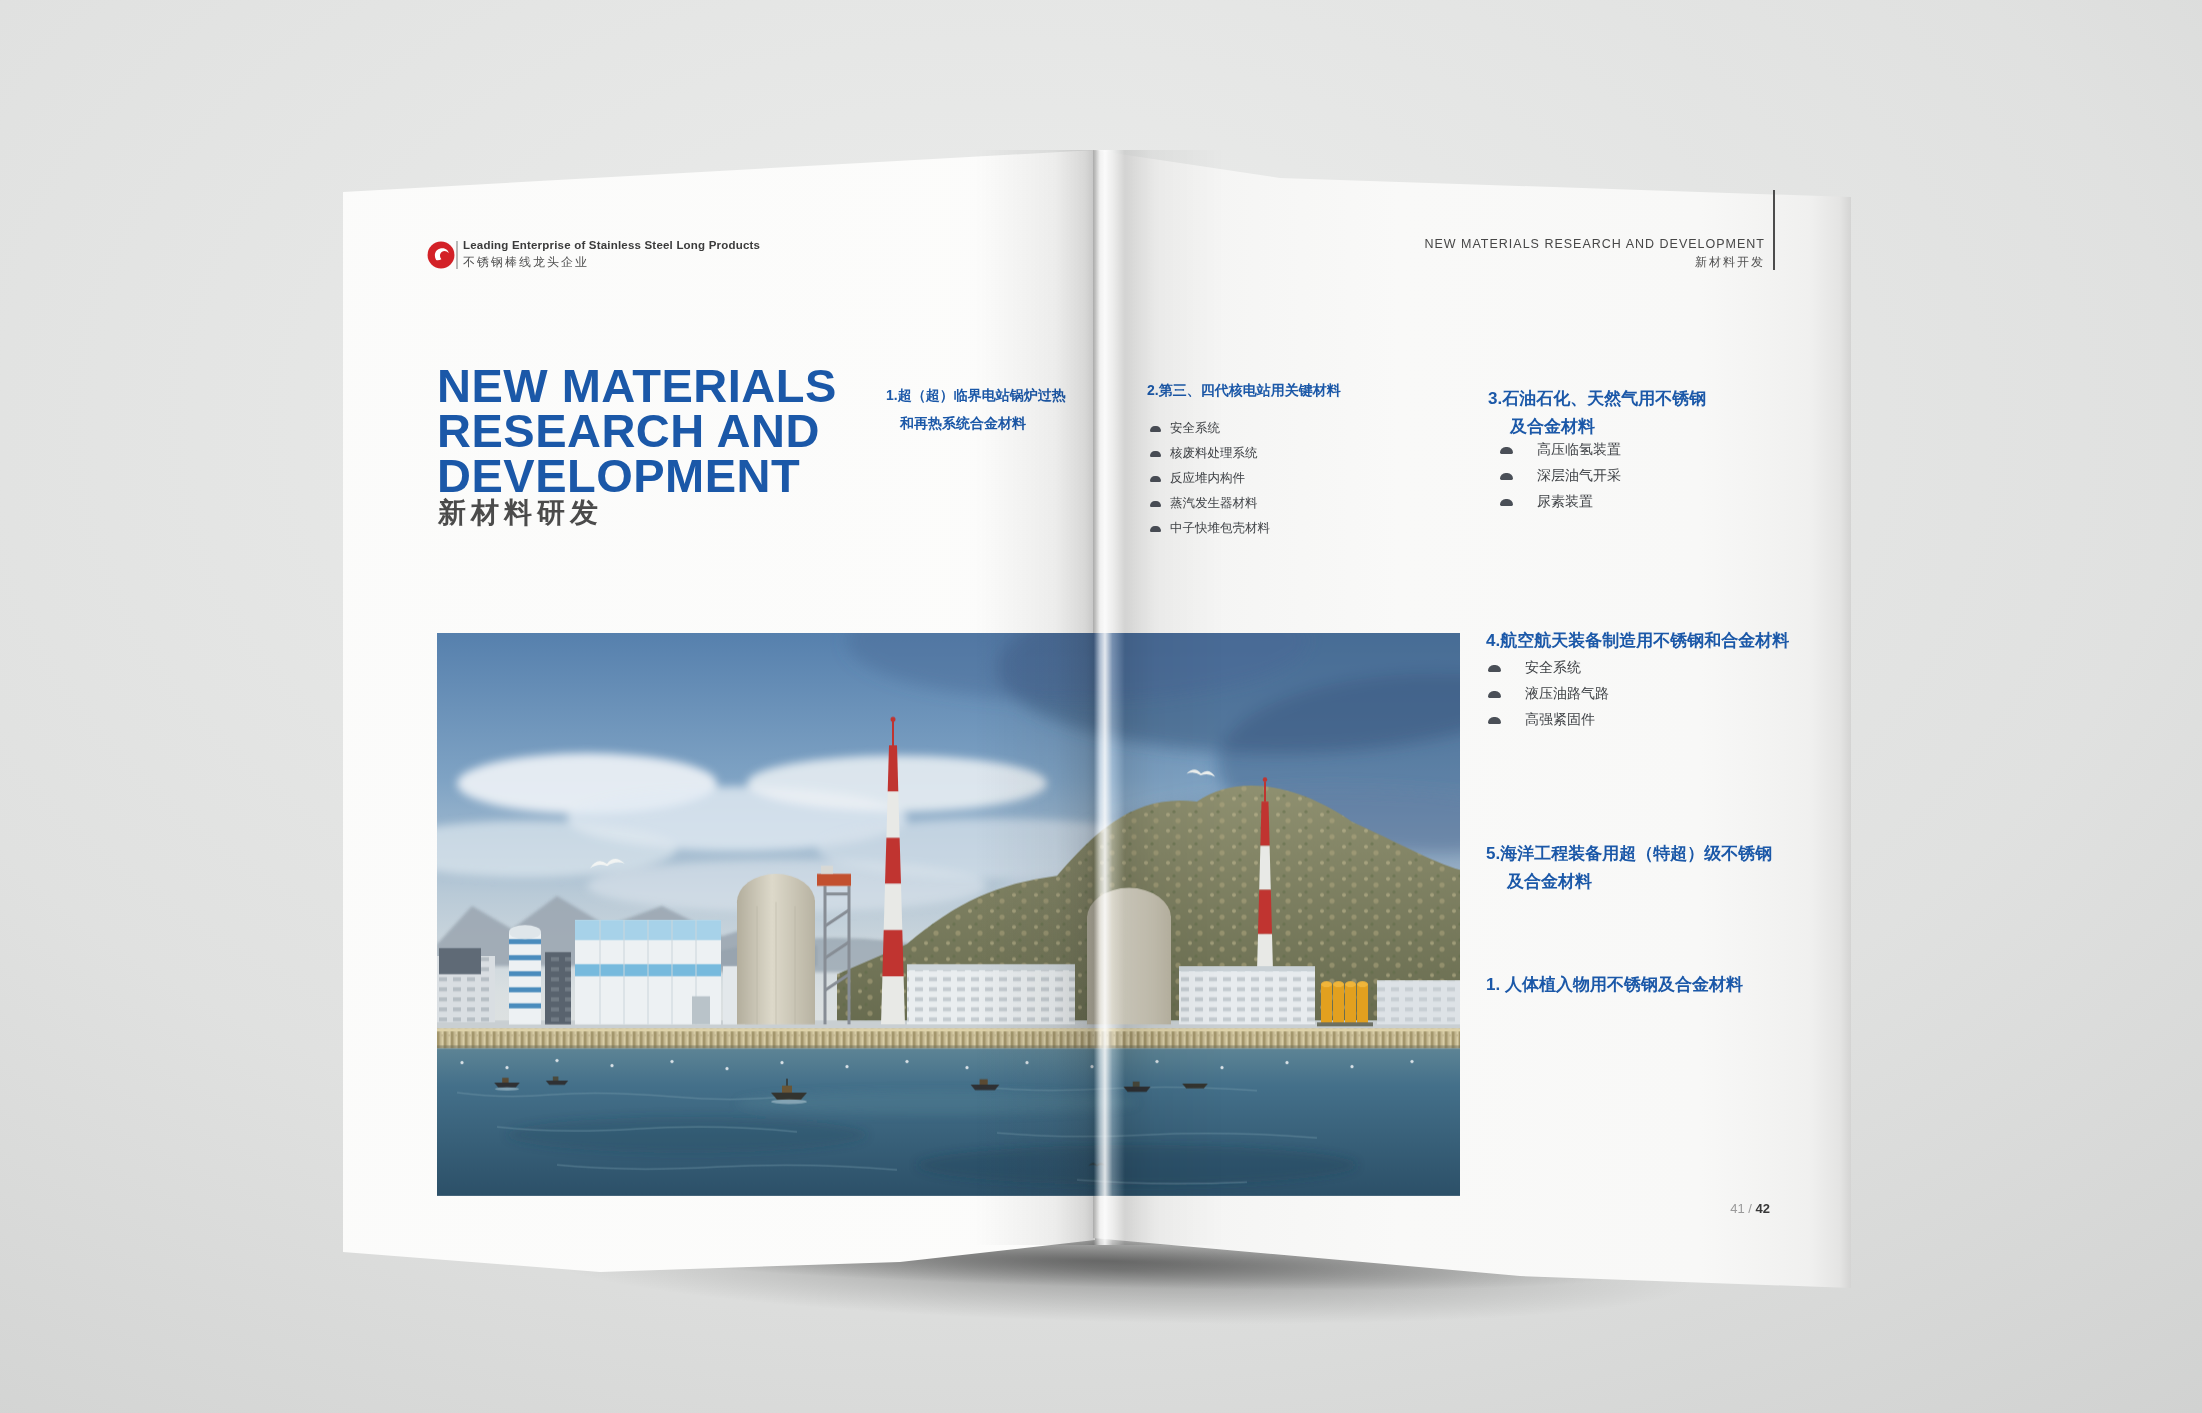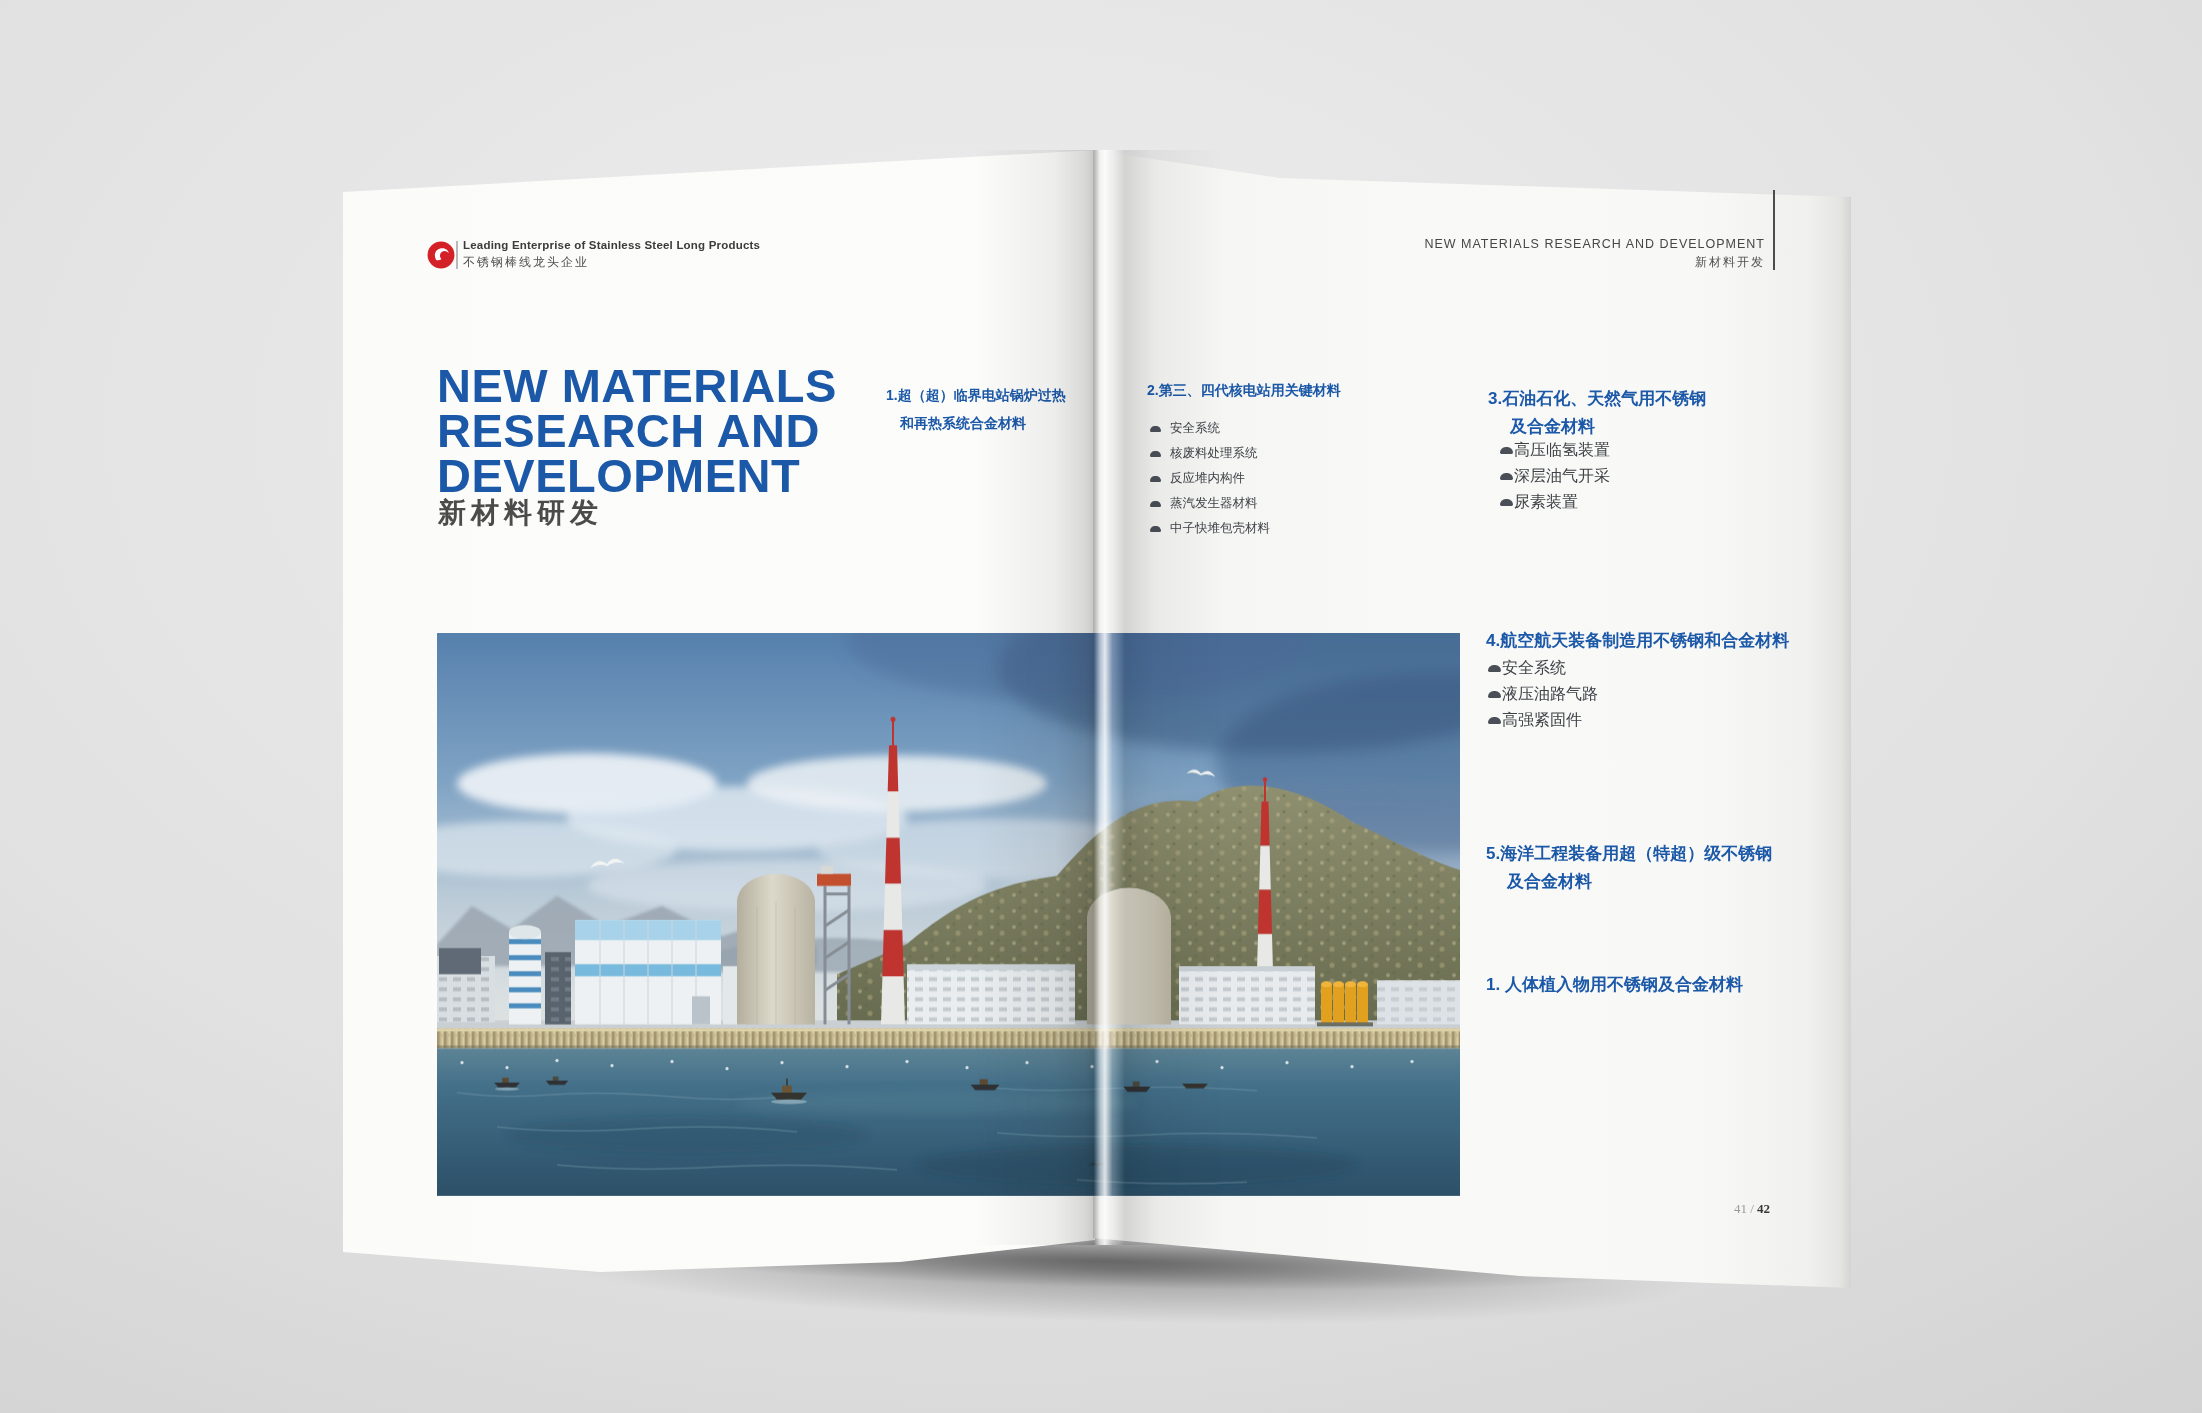--- a/index.html
+++ b/index.html
@@ -70,29 +70,29 @@
 
   
   .h-blue{color:var(--blue);font-weight:700;white-space:nowrap;}
   .h-sm{font-size:14px;}
   .h-md{font-size:17px;}
 
   
   .rh-en{right:437px;top:237px;font-size:12.5px;color:#474747;letter-spacing:1px;text-align:right;white-space:nowrap;}
   .rh-zh{right:437px;top:254px;font-size:12px;color:#4f4f4f;letter-spacing:2px;text-align:right;margin-left:44px;}
   .rh-rule{left:1773px;top:190px;width:2px;height:80px;background:#4c4c4c;}
-  .pagenum{right:432px;top:1201px;font-size:13px;color:#9a9a9a;text-align:right;white-space:nowrap;font-family:Liberation Serif, serif;}
+  .pagenum{right:432px;top:1201px;font-size:13px;color:#9a9a9a;text-align:right;white-space:nowrap;}
   .pagenum .cur{color:#9a9a9a;}
   .pagenum .tot{color:#383838;font-weight:700;}
 
   
   .blist{position:absolute;margin:0;padding:0;list-style:none;}
   .blist li{display:flex;align-items:center;}
   .blist.small li{height:25px;gap:9px;font-size:12.5px;color:var(--ink);}
-  .blist.md li{height:26px;gap:1px;font-size:16px;color:var(--ink);}
+  .blist.md li{height:26px;gap:24px;font-size:14px;color:var(--ink);}
   .bullet{flex:0 0 auto;background:#4a4f57;border-radius:8px 8px 2px 2px;}
   .blist.small .bullet{width:11px;height:6px;}
   .blist.md .bullet{width:13px;height:7px;}
 
   .photo{left:437px;top:633px;width:1023px;height:563px;overflow:hidden;}
   .photo svg{display:block;width:100%;height:100%;}
 </style>
 </head>
 <body>
 

